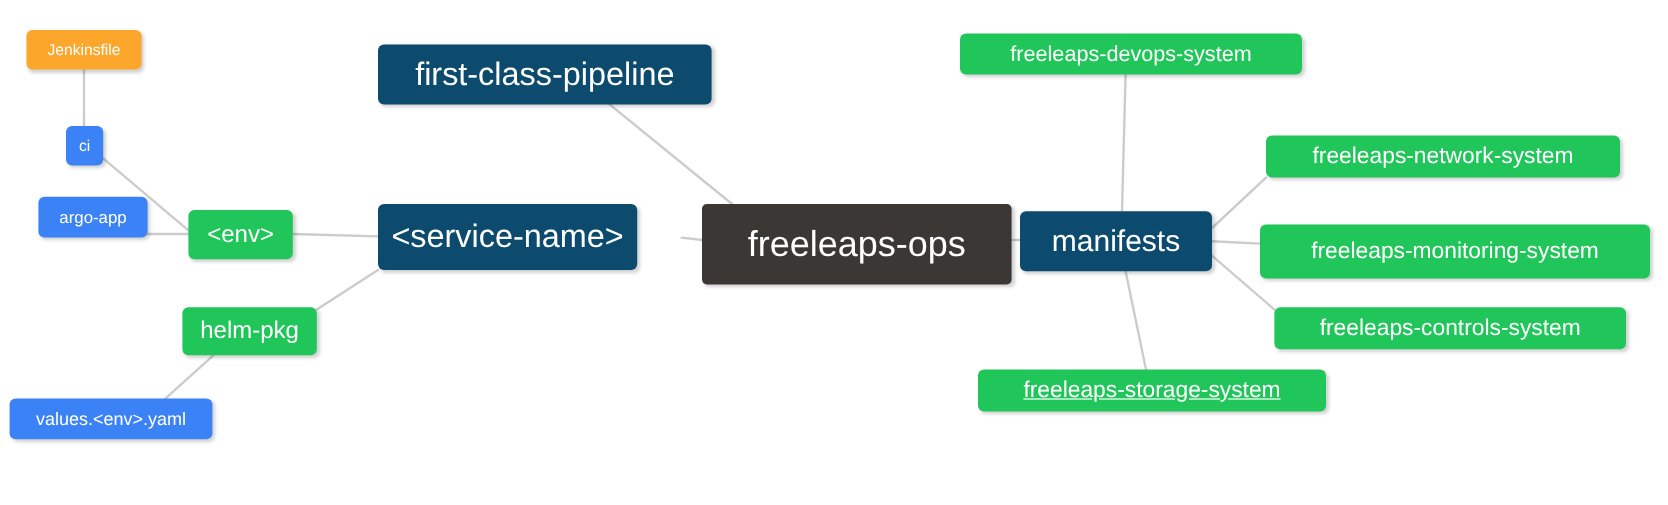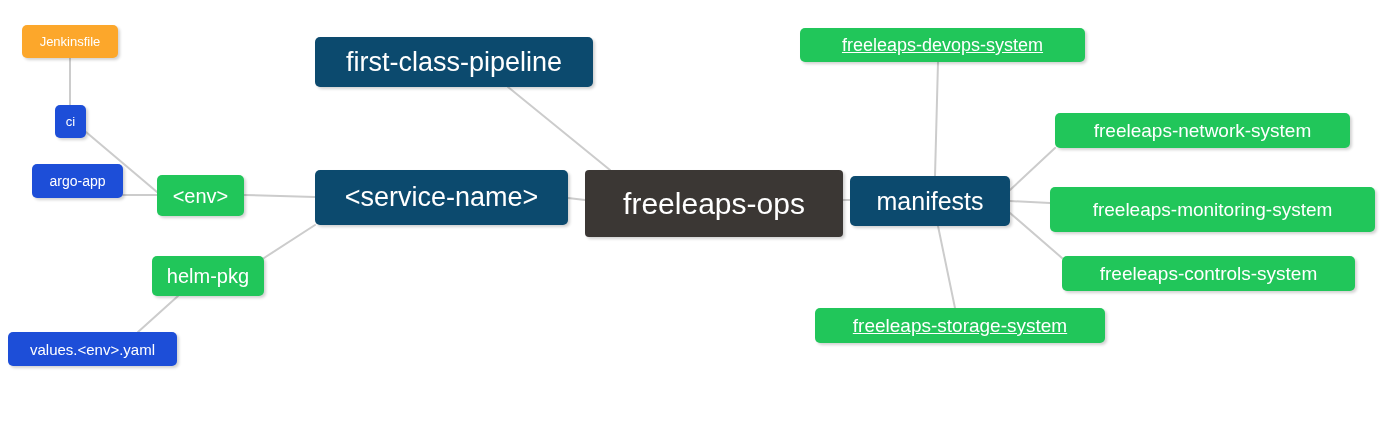--- a/index.html
+++ b/index.html
@@ -45,21 +45,21 @@
   .n-blue {
     background: #0c4a6e;
   }
   .n-green {
     background: #21c65a;
   }
   .n-orange {
     background: #fca72b;
   }
   .n-red {
-    background: #1d4ed8;
+    background: #3b82f6;
   }
 </style>
 </head>
 <body>
 
 <div id="mindmap">
   <svg id="edges" viewBox="0 0 1390 421" width="1390" height="421">
       <line x1="70" y1="58" x2="70" y2="105" stroke="#cccccc" stroke-width="2" stroke-linecap="round"></line>
       <line x1="86" y1="132" x2="157" y2="192" stroke="#cccccc" stroke-width="2" stroke-linecap="round"></line>
       <line x1="123" y1="195" x2="157" y2="195" stroke="#cccccc" stroke-width="2" stroke-linecap="round"></line>
@@ -76,22 +76,22 @@
       <line x1="938" y1="226" x2="955" y2="308" stroke="#cccccc" stroke-width="2" stroke-linecap="round"></line>
     </svg>
   <div id="node-layer">
       <div class="node n-orange" style="left: 22px; top: 25px; width: 96px; height: 33px; font-size: 13px;">Jenkinsfile</div>
       <div class="node n-red" style="left: 55px; top: 105px; width: 31px; height: 33px; font-size: 13px;">ci</div>
       <div class="node n-red" style="left: 32px; top: 164px; width: 91px; height: 34px; font-size: 14px;">argo-app</div>
       <div class="node n-green" style="left: 157px; top: 175px; width: 87px; height: 41px; font-size: 20px;">&lt;env&gt;</div>
       <div class="node n-green" style="left: 152px; top: 256px; width: 112px; height: 40px; font-size: 20px;">helm-pkg</div>
       <div class="node n-red" style="left: 8px; top: 332px; width: 169px; height: 34px; font-size: 15px;">values.&lt;env&gt;.yaml</div>
       <div class="node n-blue" style="left: 315px; top: 37px; width: 278px; height: 50px; font-size: 27px;">first-class-pipeline</div>
-      <div class="node n-blue" style="left: 315px; top: 170px; width: 253px; height: 55px; font-size: 27px;">&lt;service-name&gt;</div>
+      <div class="node n-blue" style="left: 315px; top: 170px; width: 216px; height: 55px; font-size: 27px;">&lt;service-name&gt;</div>
       <div class="node n-root" style="left: 585px; top: 170px; width: 258px; height: 67px; font-size: 30px;">freeleaps-ops</div>
       <div class="node n-blue" style="left: 850px; top: 176px; width: 160px; height: 50px; font-size: 25px;">manifests</div>
-      <div class="node n-green" style="left: 800px; top: 28px; width: 285px; height: 34px; font-size: 18px; text-decoration: underline;">freeleaps-devops-system</div>
+      <div class="node n-green" style="left: 800px; top: 28px; width: 285px; height: 34px; font-size: 18px;">freeleaps-devops-system</div>
       <div class="node n-green" style="left: 1055px; top: 113px; width: 295px; height: 35px; font-size: 19px;">freeleaps-network-system</div>
       <div class="node n-green" style="left: 1050px; top: 187px; width: 325px; height: 45px; font-size: 19px;">freeleaps-monitoring-system</div>
       <div class="node n-green" style="left: 1062px; top: 256px; width: 293px; height: 35px; font-size: 19px;">freeleaps-controls-system</div>
       <div class="node n-green" style="left: 815px; top: 308px; width: 290px; height: 35px; font-size: 19px; text-decoration: underline;">freeleaps-storage-system</div>
     </div>
 </div>
 
 </body></html>

